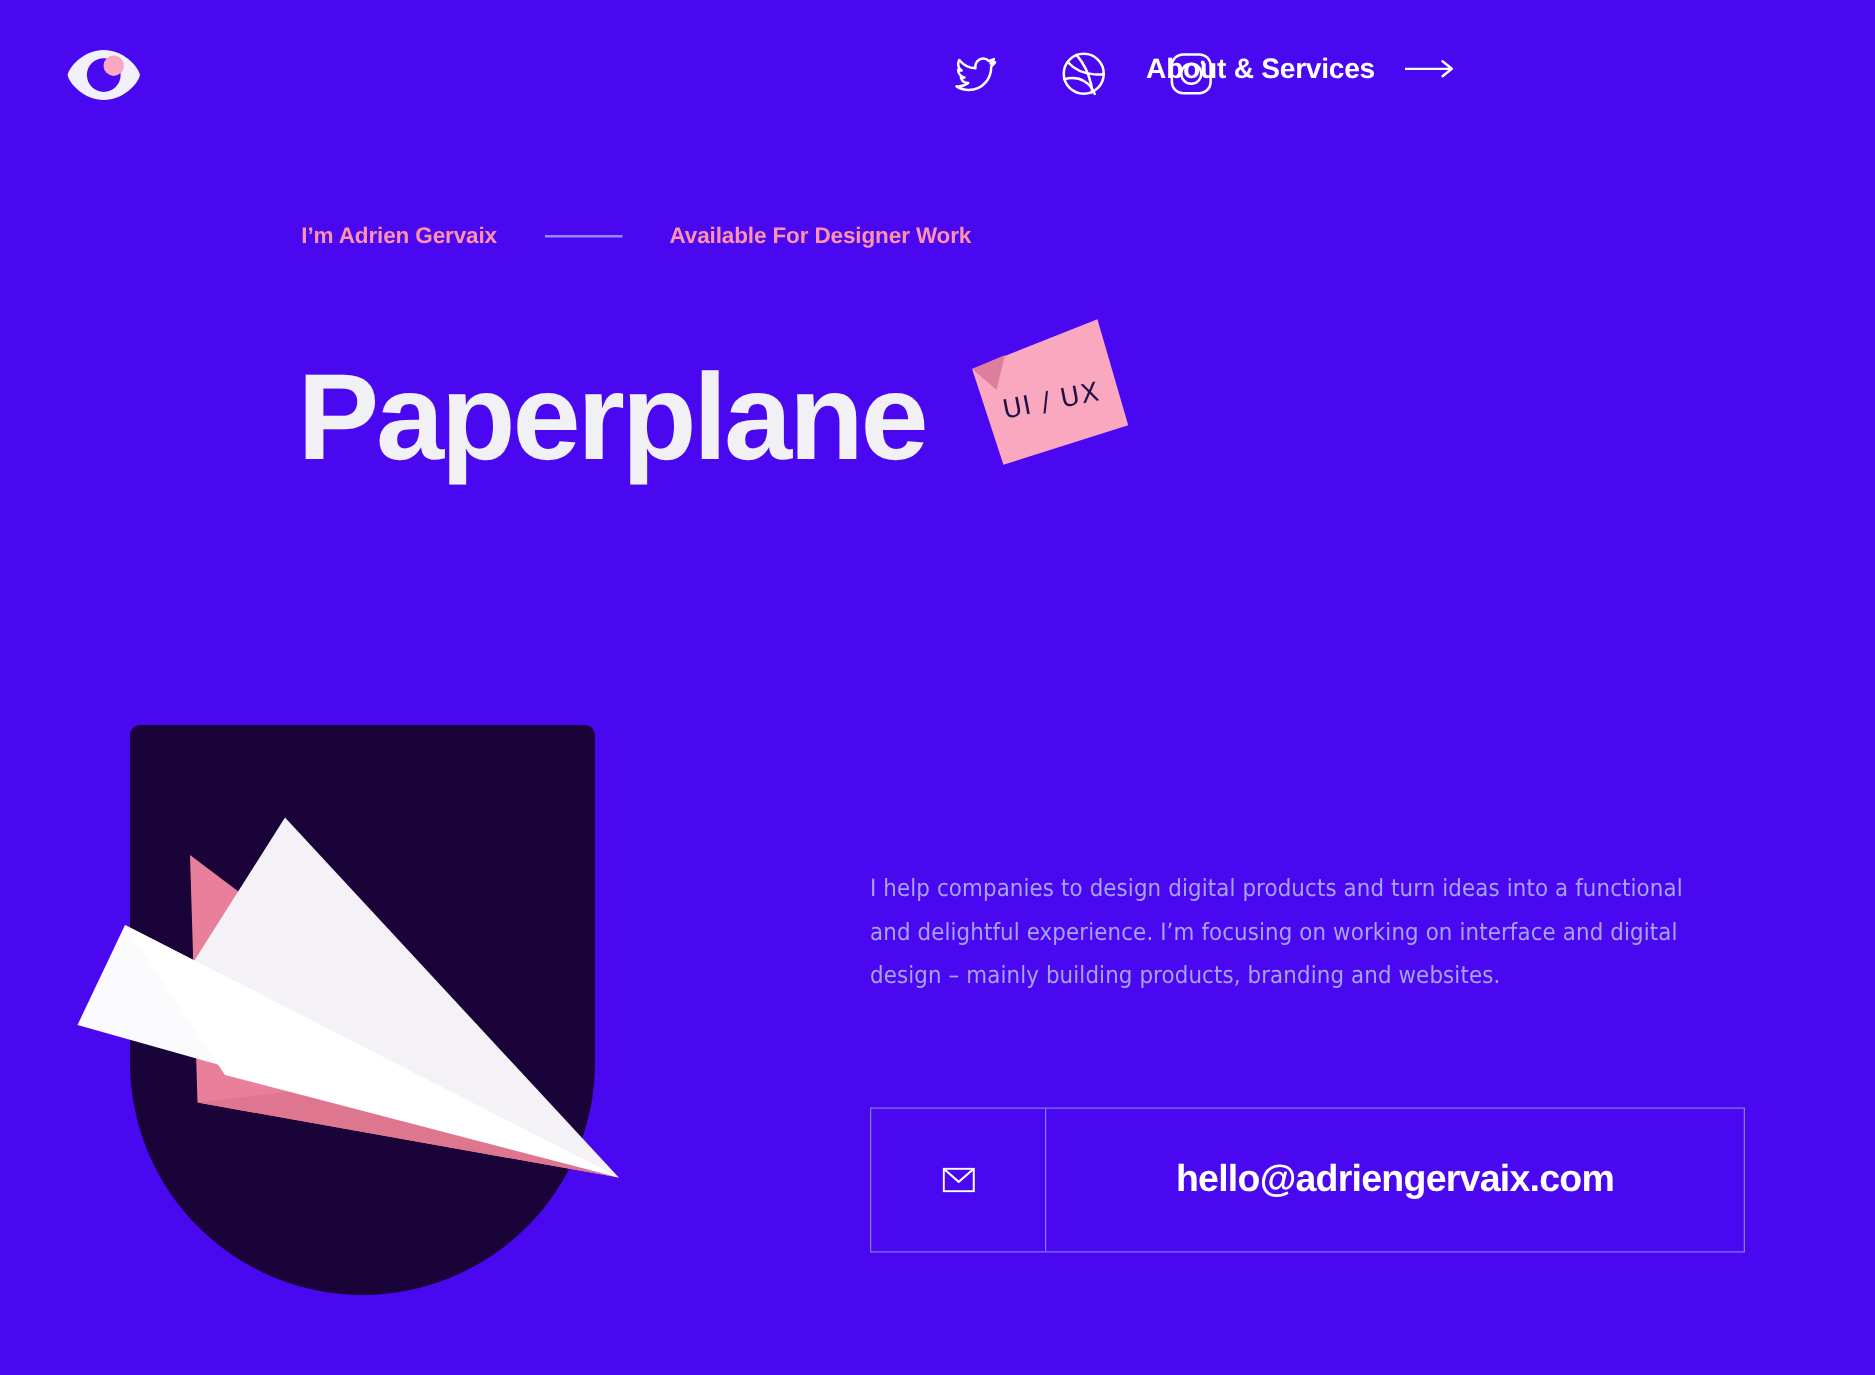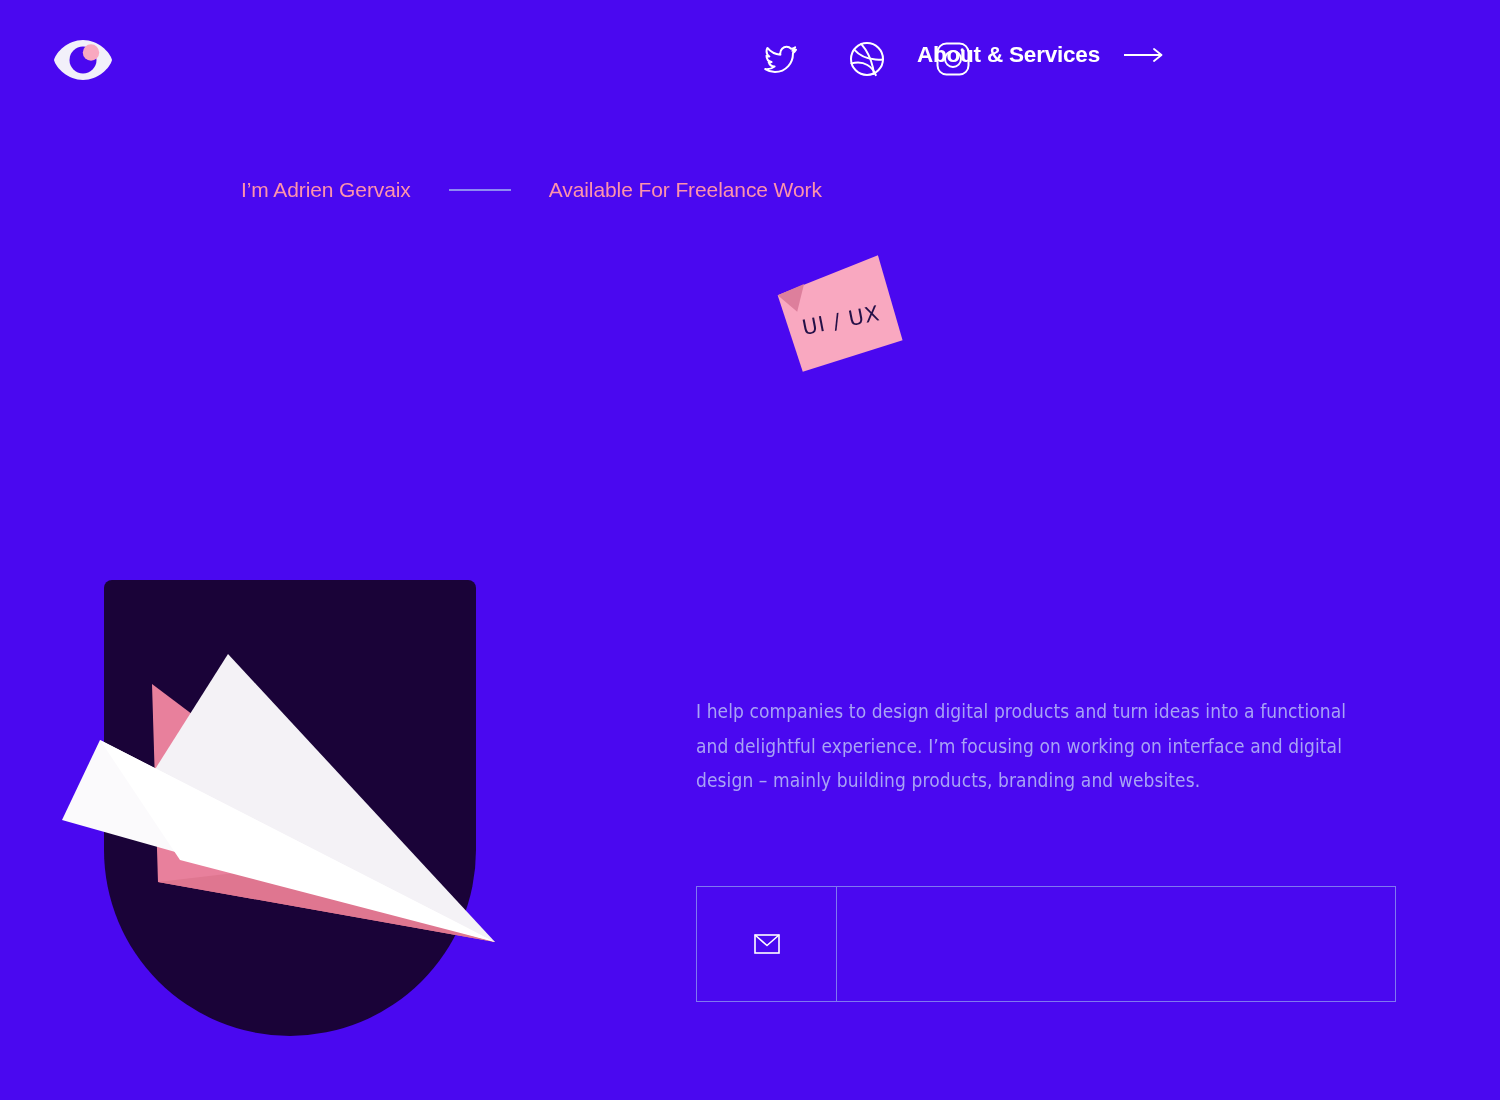--- a/index.html
+++ b/index.html
@@ -35,21 +35,21 @@
     letter-spacing:-0.2px; white-space:nowrap;
   }
   .nav-arrow { width:40px; height:16px; display:block; }
 
   
   .eyebrow {
     position:absolute; left:241px; top:178px;
     display:flex; align-items:center;
   }
   .eyebrow-name, .eyebrow-status {
-    color:#fd93ab; font-size:21px; font-weight:normal;
+    color:#fd93ab; font-size:18px; font-weight:bold;
     letter-spacing:-0.1px; white-space:nowrap;
   }
   .eyebrow-rule {
     width:62px; height:2px; background:#8d8bf2;
     margin-left:38px; margin-right:38px; flex:none;
   }
 
   
   .headline {
     position:absolute; left:238px; top:272px; width:1220px;
@@ -155,39 +155,40 @@
     <span class="nav-cta-label">About &amp; Services</span>
     <svg class="nav-arrow" viewBox="0 0 40 16">
       <path d="M0 8 H37 M30 2 L37.5 8 L30 14" fill="none" stroke="#ffffff" stroke-width="1.8" stroke-linecap="round" stroke-linejoin="round"></path>
     </svg>
   </a>
 </header>
 
 <div class="eyebrow">
   <span class="eyebrow-name">I’m Adrien Gervaix</span>
   <span class="eyebrow-rule"></span>
-  <span class="eyebrow-status">Available For Freelance Work</span>
+  <span class="eyebrow-status">Available For Designer Work</span>
 </div>
 
 <div class="illustration">
   <svg viewBox="0 0 580 500">
 
     <path d="M64 28 a8 8 0 0 1 8-8 H428 a8 8 0 0 1 8 8 V290
              a186 186 0 0 1 -372 0 Z" fill="#1a0338"></path>
 
     <path d="M112 124 L118 322 L455 382 Z" fill="#e8809c"></path>
     <path d="M118 322 L455 382 L305 300 Z" fill="#df7690"></path>
 
     <path d="M188 94 L455 382 L112 214 Z" fill="#f4f2f6"></path>
     <path d="M60 180 L455 382 L22 260 Z" fill="#fbfafc"></path>
     <path d="M60 180 L455 382 L140 300 Z" fill="#ffffff"></path>
   </svg>
 </div>
 
 <h1 class="headline">
+  <span class="headline-line">Paperplane</span>
 </h1>
 
 <div class="sticky">
   <svg viewBox="0 0 124 112">
     <g transform="rotate(-11 62 56)">
       <path d="M6 28 L112 8 L120 96 L16 108 Z" fill="#f9a8c0"></path>
       <path d="M6 28 L34 22 L22 48 Z" fill="#dd7f9c"></path>
       <text class="sticky-text" x="24" y="72">UI / UX</text>
     </g>
   </svg>
@@ -195,13 +196,16 @@
 
 <p class="bio">I help companies to design digital products and turn ideas into a functional and delightful experience. I’m focusing on working on interface and digital design – mainly building products, branding and websites.</p>
 
 <a class="email-box">
   <span class="email-icon-cell">
     <svg class="envelope-ico" viewBox="0 0 26 20">
       <rect x="1" y="1" width="24" height="18" fill="none" stroke="#ffffff" stroke-width="1.6"></rect>
       <path d="M1 1 L13 11.5 L25 1" fill="none" stroke="#ffffff" stroke-width="1.6" stroke-linejoin="round"></path>
     </svg>
   </span>
+  <span class="email-value-cell">
+    <span class="email-value">hello@adriengervaix.com</span>
+  </span>
 </a>
 
 </body></html>

